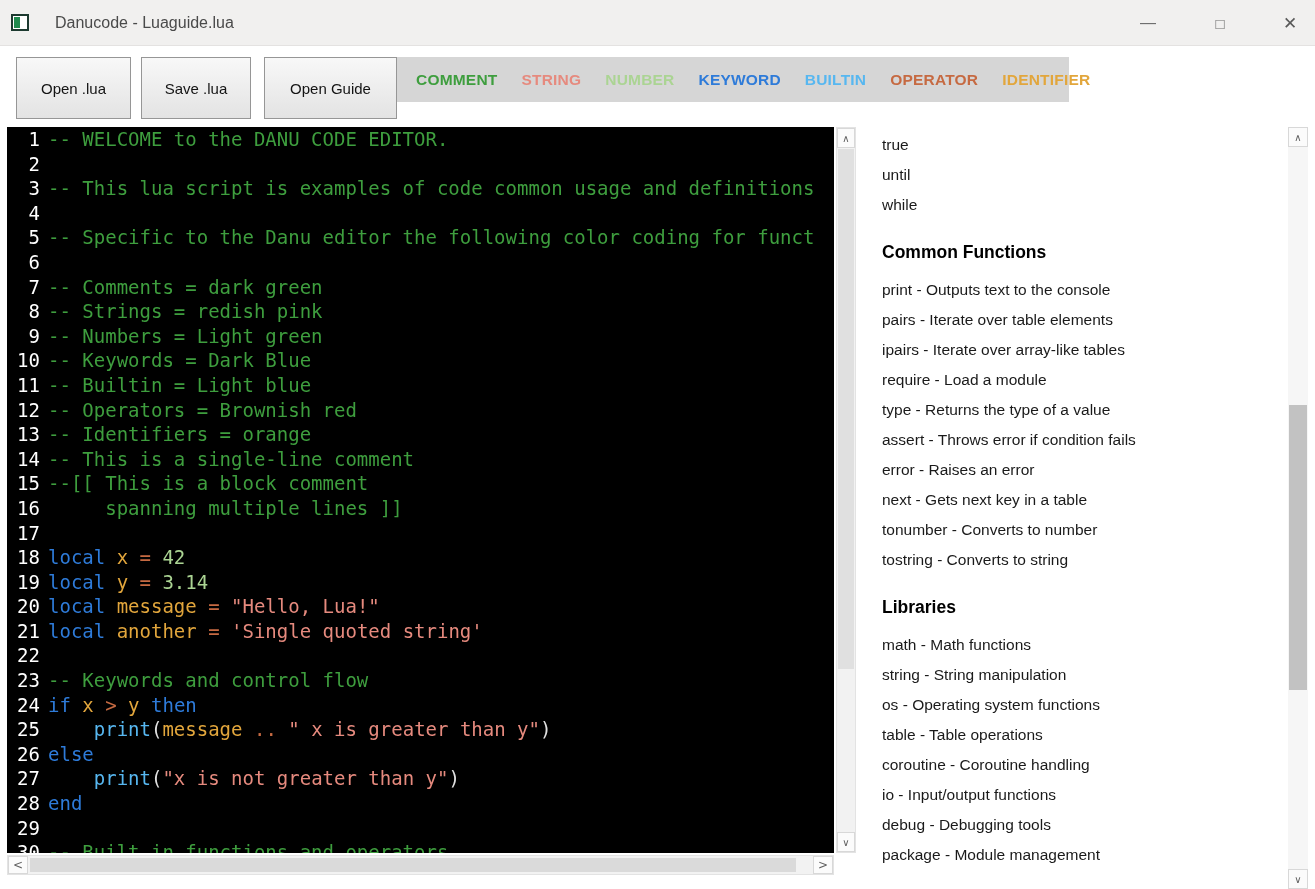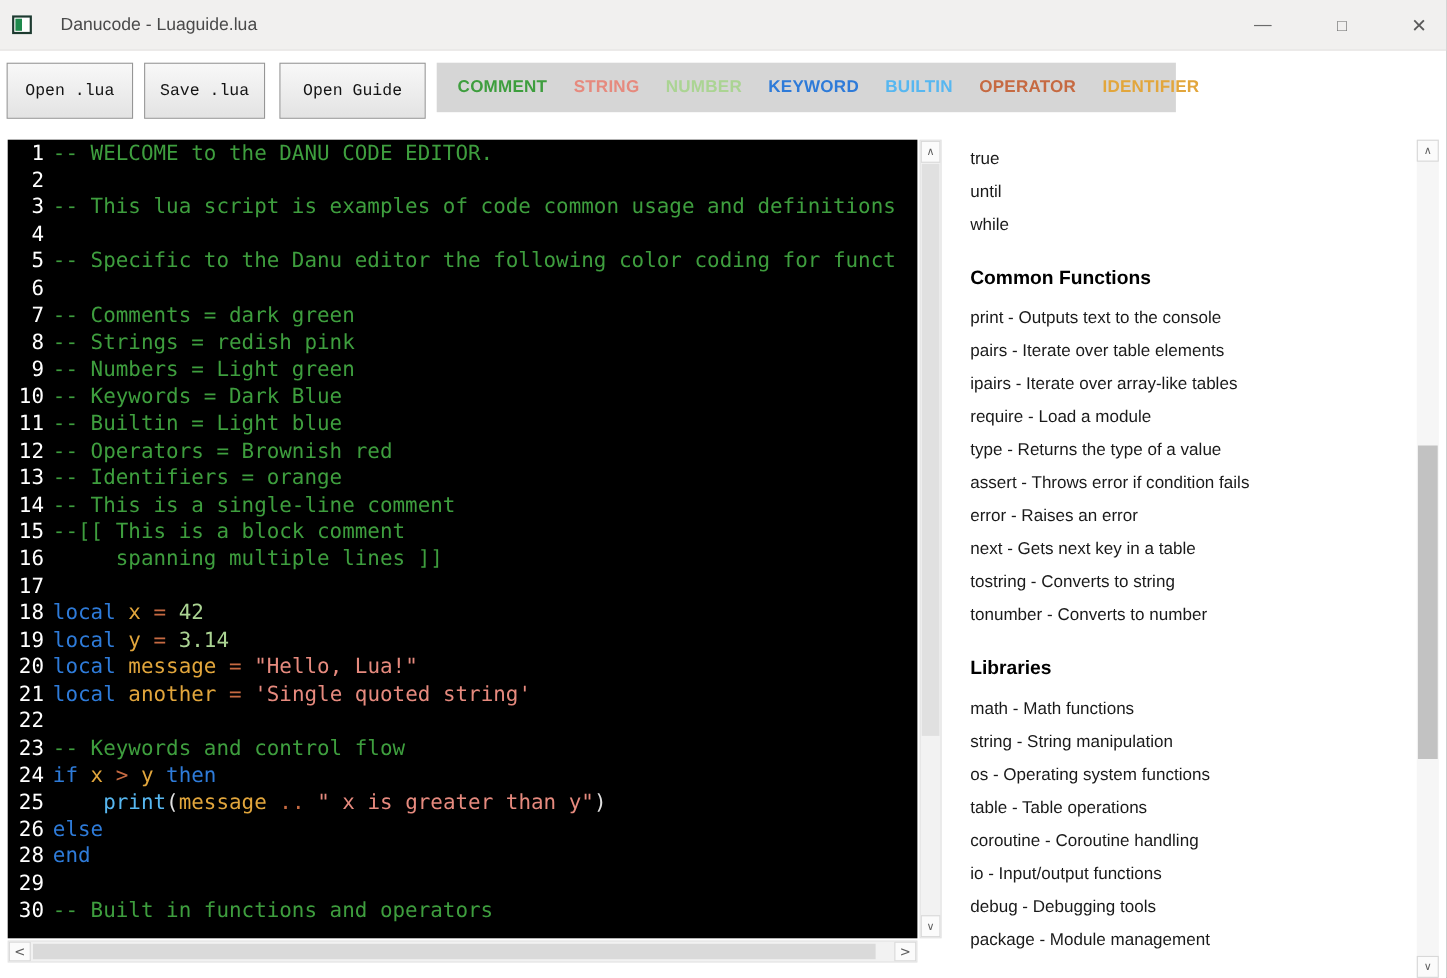--- a/index.html
+++ b/index.html
@@ -16,23 +16,23 @@
   .app-icon::before { content:""; position:absolute; left:1px; top:1px; width:6px; height:11px; background:#1f8a4d; }
   .title-text { margin-left:26px; font-size:16px; color:#4a4a4a; }
   .win-btn { position:absolute; top:0; width:46px; height:46px; display:flex;
              align-items:center; justify-content:center; font-size:16px; color:#3a3a3a;
              background:transparent; cursor:default; }
   .win-btn.minimize { right:144px; color:#6b6b6b; }
   .win-btn.maximize { right:72px;  color:#6b6b6b; font-size:15px; }
   .win-btn.close    { right:2px;   color:#5a5a5a; font-size:17px; }
 
   
-  .btn { position:absolute; top:57px; height:51px;
+  .btn { position:absolute; top:57px; height:62px;
          background:linear-gradient(#f8f8f8,#e3e3e3); border:1px solid #969696;
-         font-family:Liberation Mono, monospace; font-size:15px; color:#141414; }
+         font-family:Liberation Sans, sans-serif; font-size:15px; color:#141414;margin-left:10px; }
   .btn-open  { left:6px;   width:115px; }
   .btn-save  { left:131px; width:110px; }
   .btn-guide { left:254px; width:133px; }
   .legend { position:absolute; left:397px; top:57px; width:672px; height:45px;
             background:#d6d6d6; display:flex; align-items:center;
             padding-left:19px; gap:24px; }
   .legend-item { font-weight:bold; font-size:15.5px; letter-spacing:0.2px; white-space:nowrap; }
 
   
   .editor { position:absolute; left:7px; top:127px; width:827px; height:726px;
@@ -196,20 +196,24 @@
       </div>
       <div class="code-line">
         <span class="line-number">25</span>
         <span class="line-content"><span style="color: rgb(224, 224, 224);">    </span><span style="color: rgb(87, 183, 240);">print</span><span style="color: rgb(224, 224, 224);">(</span><span style="color: rgb(226, 166, 60);">message</span><span style="color: rgb(224, 224, 224);"> </span><span style="color: rgb(198, 106, 66);">..</span><span style="color: rgb(224, 224, 224);"> </span><span style="color: rgb(230, 138, 126);">" x is greater than y"</span><span style="color: rgb(224, 224, 224);">)</span></span>
       </div>
       <div class="code-line">
         <span class="line-number">26</span>
         <span class="line-content"><span style="color: rgb(46, 123, 217);">else</span></span>
       </div>
       <div class="code-line">
+        <span class="line-number">27</span>
+        <span class="line-content"><span style="color: rgb(224, 224, 224);">    </span><span style="color: rgb(87, 183, 240);">print</span><span style="color: rgb(224, 224, 224);">(</span><span style="color: rgb(230, 138, 126);">"x is not greater than y"</span><span style="color: rgb(224, 224, 224);">)</span></span>
+      </div>
+      <div class="code-line">
         <span class="line-number">28</span>
         <span class="line-content"><span style="color: rgb(46, 123, 217);">end</span></span>
       </div>
       <div class="code-line">
         <span class="line-number">29</span>
         <span class="line-content"></span>
       </div>
       <div class="code-line">
         <span class="line-number">30</span>
         <span class="line-content"><span style="color: rgb(62, 158, 62); margin-top: 20px;">-- Built in functions and operators</span></span>
@@ -234,22 +238,22 @@
       <div class="guide-item">while</div>
       <div class="guide-heading">Common Functions</div>
       <div class="guide-item">print - Outputs text to the console</div>
       <div class="guide-item">pairs - Iterate over table elements</div>
       <div class="guide-item">ipairs - Iterate over array-like tables</div>
       <div class="guide-item">require - Load a module</div>
       <div class="guide-item">type - Returns the type of a value</div>
       <div class="guide-item">assert - Throws error if condition fails</div>
       <div class="guide-item">error - Raises an error</div>
       <div class="guide-item">next - Gets next key in a table</div>
+      <div class="guide-item">tonumber - Converts to number</div>
       <div class="guide-item">tostring - Converts to string</div>
-      <div class="guide-item">tonumber - Converts to number</div>
       <div class="guide-heading">Libraries</div>
       <div class="guide-item">math - Math functions</div>
       <div class="guide-item">string - String manipulation</div>
       <div class="guide-item">os - Operating system functions</div>
       <div class="guide-item">table - Table operations</div>
       <div class="guide-item">coroutine - Coroutine handling</div>
       <div class="guide-item">io - Input/output functions</div>
       <div class="guide-item">debug - Debugging tools</div>
       <div class="guide-item">package - Module management</div>
     </div>

